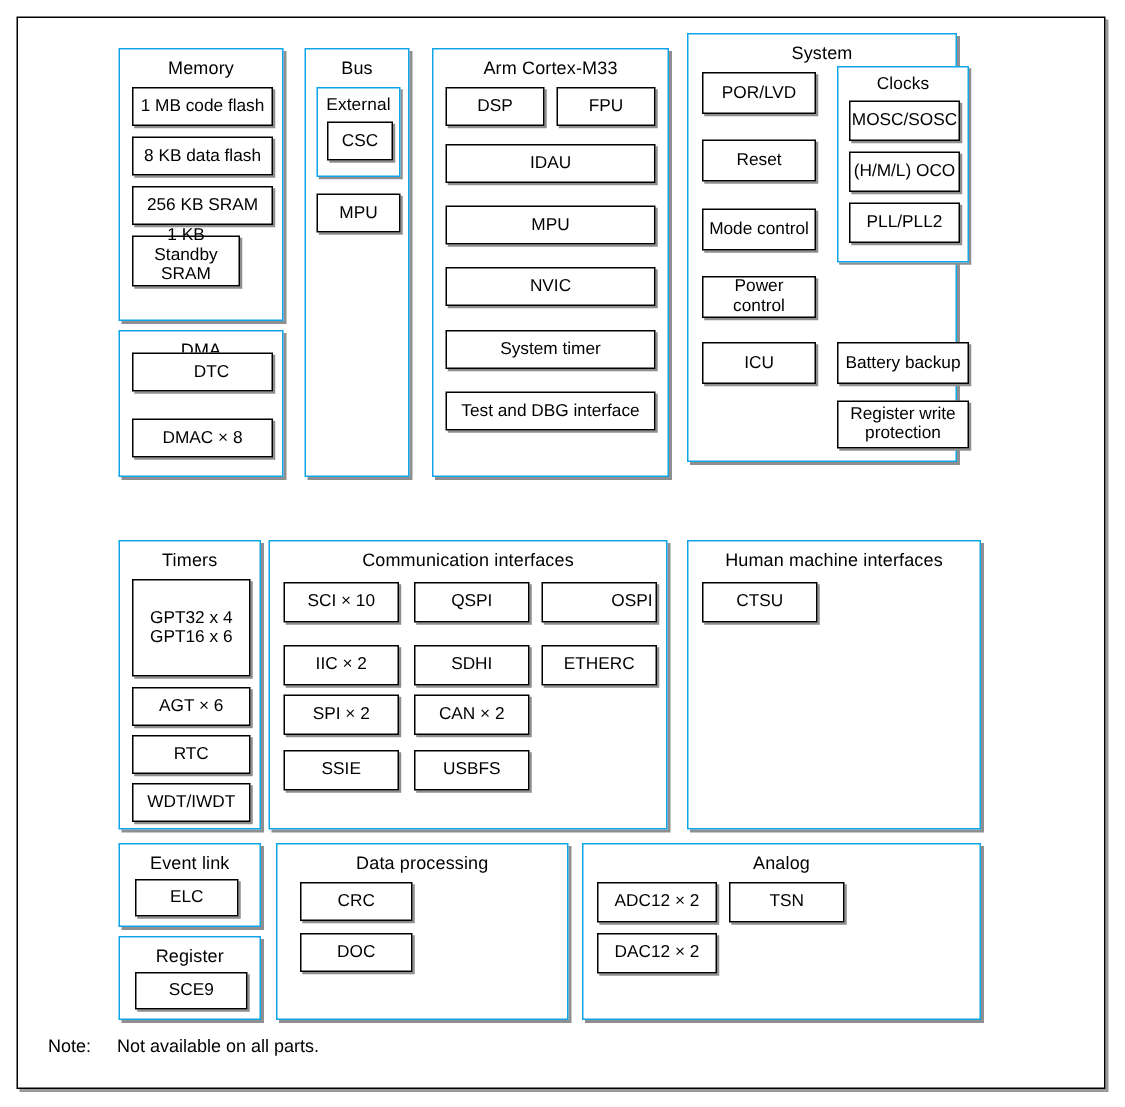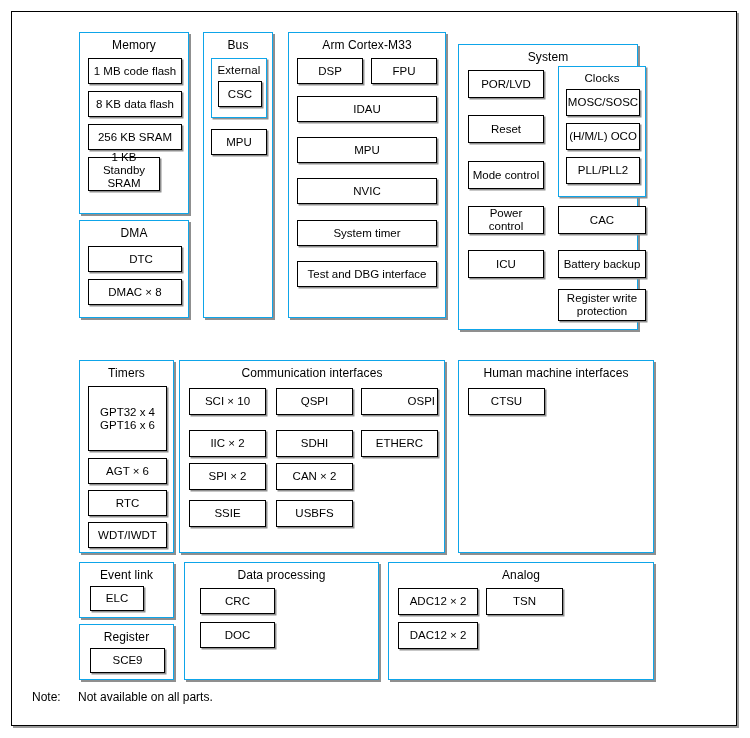--- a/index.html
+++ b/index.html
@@ -102,21 +102,21 @@
     <div class="block" style="left:8px; top:91px; width:94px; height:26px;">
       <span>256 KB SRAM</span>
     </div>
     <div class="block" style="left:8px; top:124px; width:72px; height:34px;align-items:flex-end;">
       <span>1 KB Standby SRAM</span>
     </div>
   </div>
 
   <div class="group" style="left:79px; top:220px; width:110px; height:98px;">
     <div class="group-title">DMA</div>
-    <div class="block" style="left:8px; top:25px; width:94px; height:26px;padding-left:14px;">
+    <div class="block" style="left:8px; top:14px; width:94px; height:26px;padding-left:14px;">
       <span>DTC</span>
     </div>
     <div class="block" style="left:8px; top:58px; width:94px; height:26px;">
       <span>DMAC × 8</span>
     </div>
   </div>
 
   <div class="group" style="left:203px; top:32px; width:70px; height:286px;">
     <div class="group-title">Bus</div>
     <div class="group" style="left:7px; top:25px; width:56px; height:60px; box-shadow:1.5px 1.5px 0 0 #8f8f8f;">
@@ -148,21 +148,21 @@
       <span>NVIC</span>
     </div>
     <div class="block" style="left:8px; top:187px; width:140px; height:26px;">
       <span>System timer</span>
     </div>
     <div class="block" style="left:8px; top:228px; width:140px; height:26px;">
       <span>Test and DBG interface</span>
     </div>
   </div>
 
-  <div class="group" style="left:458px; top:44px; width:180px; height:286px;padding-left:32px;">
+  <div class="group" style="left:458px; top:22px; width:180px; height:286px;padding-left:32px;">
     <div class="group-title">System</div>
 
     <div class="block" style="left:9px; top:25px; width:76px; height:28px;">
       <span>POR/LVD</span>
     </div>
     <div class="block" style="left:9px; top:70px; width:76px; height:28px;">
       <span>Reset</span>
     </div>
     <div class="block" style="left:9px; top:116px; width:76px; height:28px;">
       <span>Mode control</span>
@@ -180,23 +180,20 @@
         <span>MOSC/SOSC</span>
       </div>
       <div class="block" style="left:7px; top:56px; width:74px; height:27px;">
         <span>(H/M/L) OCO</span>
       </div>
       <div class="block" style="left:7px; top:90px; width:74px; height:27px;">
         <span>PLL/PLL2</span>
       </div>
     </div>
 
-    <div class="block" style="left:99px; top:161px; width:88px; height:28px;">
-      <span>CAC</span>
-    </div>
     <div class="block" style="left:99px; top:205px; width:88px; height:28px;">
       <span>Battery backup</span>
     </div>
     <div class="block" style="left:99px; top:244px; width:88px; height:32px;">
       <span>Register write protection</span>
     </div>
   </div>
 
   <div class="group" style="left:79px; top:360px; width:95px; height:193px;">
     <div class="group-title">Timers</div>
@@ -255,21 +252,21 @@
 
   <div class="group" style="left:458px; top:360px; width:196px; height:193px;">
     <div class="group-title">Human machine interfaces</div>
     <div class="block" style="left:9px; top:27px; width:77px; height:27px;">
       <span>CTSU</span>
     </div>
   </div>
 
   <div class="group" style="left:79px; top:562px; width:95px; height:56px;">
     <div class="group-title">Event link</div>
-    <div class="block" style="left:10px; top:23px; width:54px; height:25px;">
+    <div class="block" style="left:10px; top:23px; width:69px; height:25px;">
       <span>ELC</span>
     </div>
   </div>
 
   <div class="group" style="left:79px; top:624px; width:95px; height:56px;">
     <div class="group-title">Register</div>
     <div class="block" style="left:10px; top:23px; width:75px; height:25px;">
       <span>SCE9</span>
     </div>
   </div>

